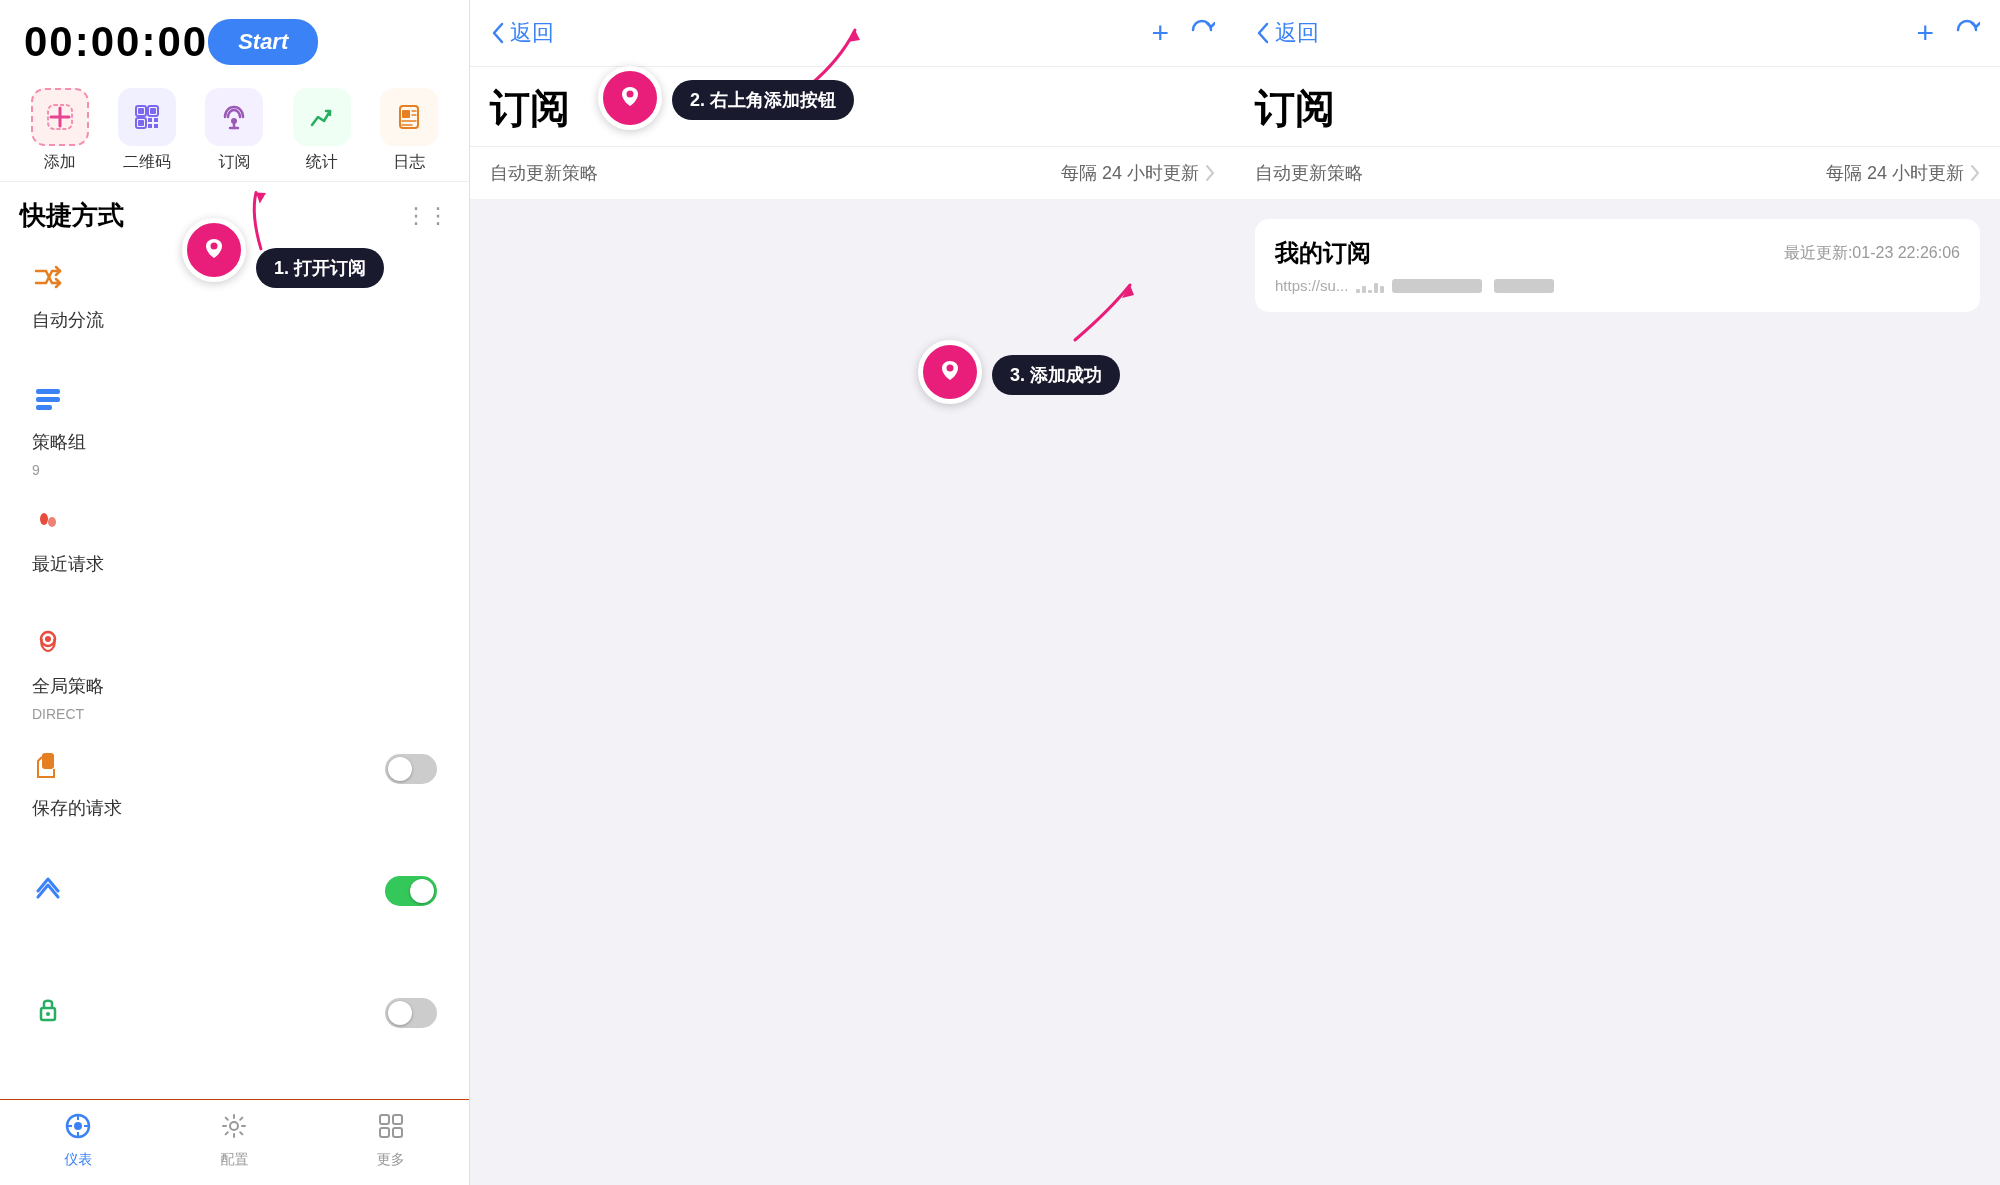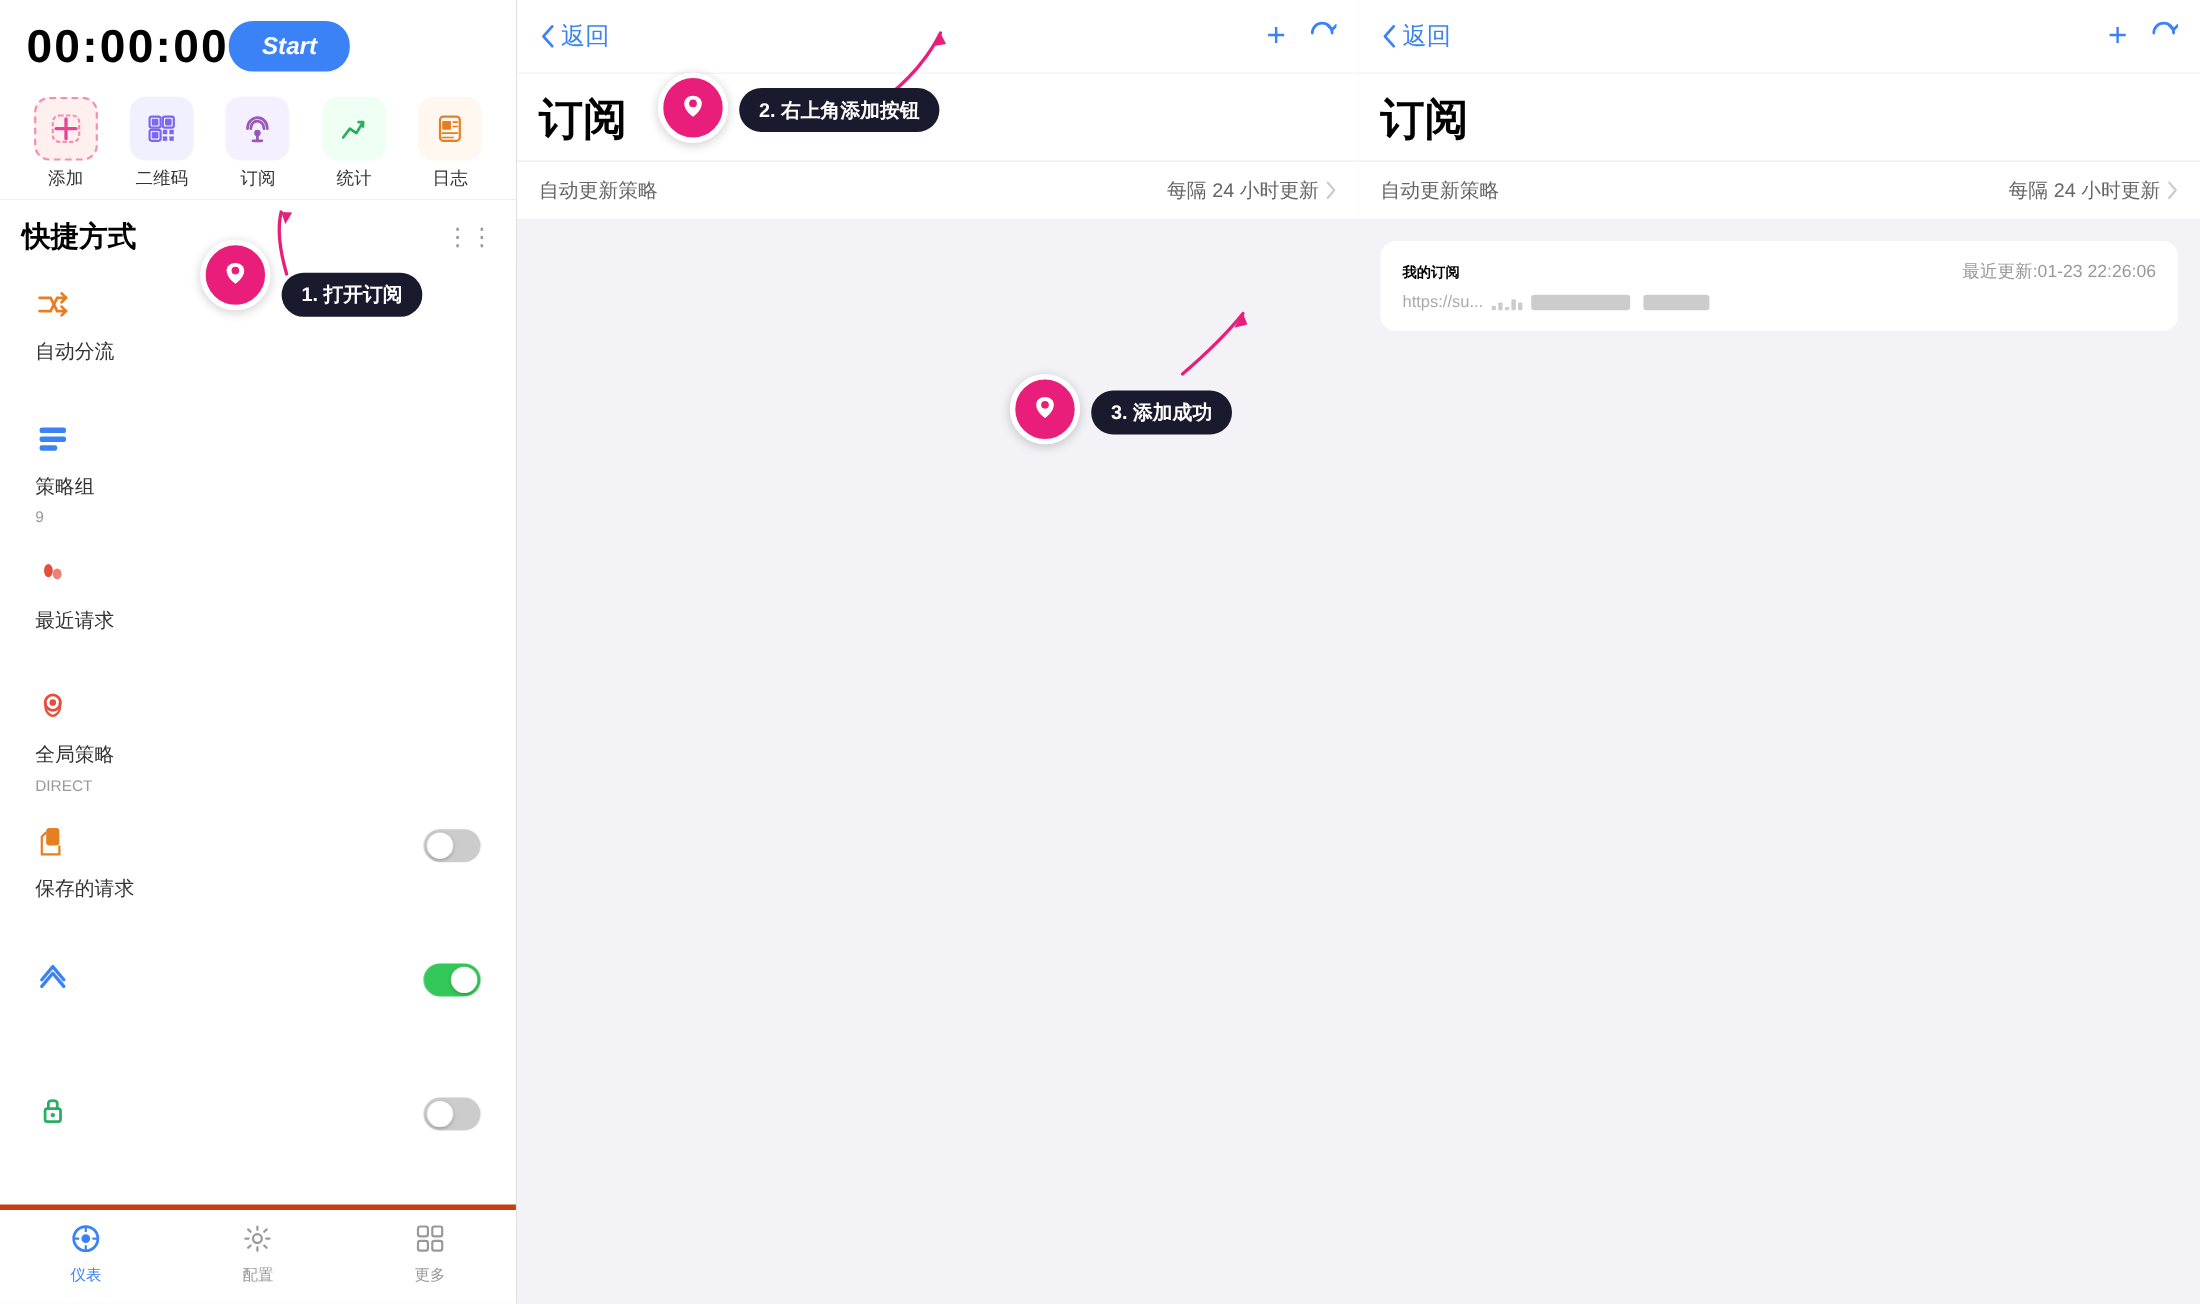--- a/index.html
+++ b/index.html
@@ -153,21 +153,21 @@
       box-shadow: 0 1px 3px rgba(0,0,0,0.3);
     }
     .toggle-on::after { left: 25px; }
     .toggle-off::after { left: 3px; }
 
     .bottom-tab {
       display: flex;
       justify-content: space-around;
       align-items: center;
       padding: 12px 0 16px;
-      border-top: 5px solid #c2410c;
+      border-top: 1px solid #c2410c;
       background: #fff;
       margin-top: 28px;
     }
 
     .tab-item {
       display: flex;
       flex-direction: column;
       align-items: center;
       gap: 4px;
       cursor: pointer;
@@ -294,21 +294,21 @@
       padding: 18px 20px;
     }
 
     .sub-card-header {
       display: flex;
       align-items: center;
       justify-content: space-between;
       margin-bottom: 8px;
     }
 
-    .sub-card-title { font-size: 13px; font-weight: 600; color: #000; }
+    .sub-card-title { font-size: 24px; font-weight: 600; color: #000; }
     .sub-card-date { font-size: 16px; color: #999; }
     .sub-card-url { font-size: 15px; color: #aaa; }
 
     
     .annotation {
       position: absolute;
       background: #1a1a2e;
       color: #fff;
       border-radius: 22px;
       padding: 8px 18px;

